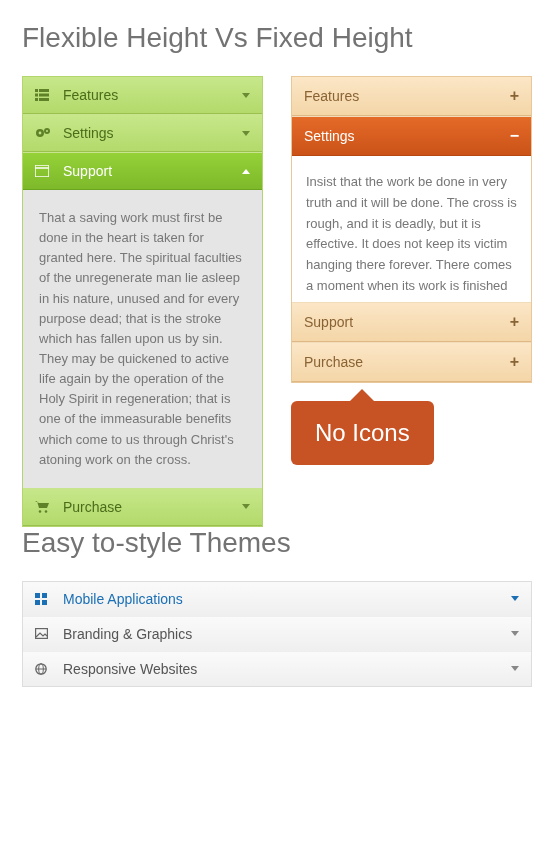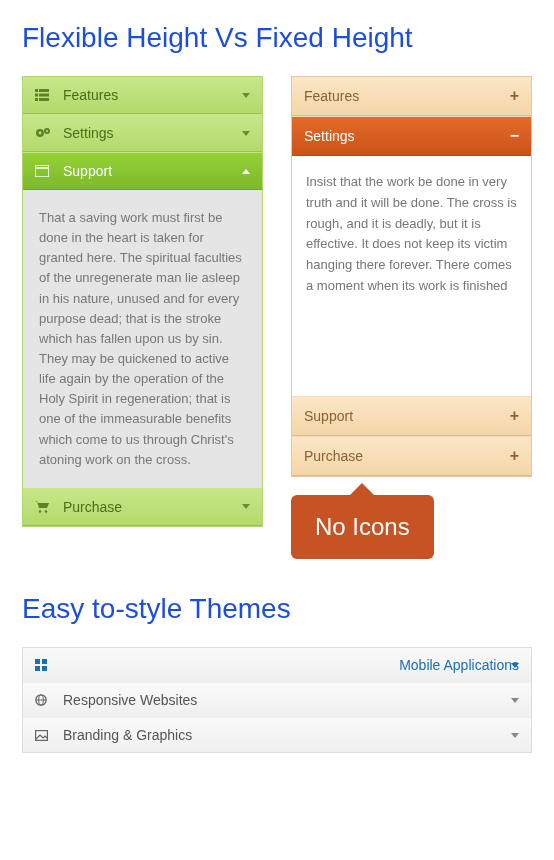--- a/index.html
+++ b/index.html
@@ -1,50 +1,50 @@
 <!DOCTYPE html>
 <html><head>
 <meta charset="utf-8">
 <style>
 * { box-sizing: border-box; margin: 0; padding: 0; }
 body { font-family: "Segoe UI", Arial, sans-serif; font-size: 14px; color: #555; background: #fff; width: 554px; }
 .wrap { padding: 22px 22px 10px 22px; }
-h2 { font-weight: 300; font-size: 28px; color: #1d4ed8; margin-bottom: 22px; }
+h2 { font-weight: 300; font-size: 28px; color: #737373; margin-bottom: 22px; }
 .cols { display: flex; gap: 28px; align-items: flex-start; }
 .col { flex: 1; }
 
 
 .gbox { border: 1px solid #b3d56e; }
 .ghd { display: flex; align-items: center; padding: 10px 12px; border-top: 1px solid #c8e48f; border-bottom: 1px solid #9ac04d; background: linear-gradient(#c7e78a,#b3da6b); color: #4b6d1a; cursor: pointer; position: relative; }
 .ghd:first-child { border-top: none; }
 .ghd.active { background: linear-gradient(#95d137,#7db92a); color: #fff; border-bottom: 1px solid #6aa51f; }
 .ghd .icon { width: 18px; margin-right: 10px; display: inline-flex; }
 .caret { position: absolute; right: 12px; width: 0; height: 0; border-left: 4px solid transparent; border-right: 4px solid transparent; border-top: 5px solid #6a8b34; }
 .ghd.active .caret { border-top: none; border-bottom: 5px solid #fff; }
 .gbody { background: #e5e5e5; padding: 18px 16px; color: #777; line-height: 1.55; font-size: 13px; }
 
 
 .obox { border: 1px solid #e8c89b; }
 .ohd { display: flex; align-items: center; justify-content: space-between; padding: 10px 12px; border-top: 1px solid #f3dcb9; border-bottom: 1px solid #deb986; background: linear-gradient(#fbe6c6,#f4d6a8); color: #8a6334; cursor: pointer; }
 .ohd:first-child { border-top: none; }
 .ohd.active { background: linear-gradient(#e46a28,#cb5318); color: #fff; border-bottom: 1px solid #b84710; }
 .plus { font-weight: bold; font-size: 16px; color: #8a6334; }
 .ohd.active .plus { color: #fff; }
-.obody { height: 240px; overflow-y: scroll; padding: 16px 14px; background: #fff; color: #777; line-height: 1.6; font-size: 13px; }
+.obody { height: 146px; overflow-y: scroll; padding: 16px 14px; background: #fff; color: #777; line-height: 1.6; font-size: 13px; }
 
 
 .badge-wrap { display: flex; margin-top: 0; }
 .badge { position: relative; margin-top: 18px; background: #c75224; color: #fff; border-radius: 6px; padding: 18px 24px; font-size: 24px; font-weight: 300; text-align: center; }
 .badge::before { content: ""; position: absolute; top: -12px; left: 50%; transform: translateX(-50%); border-left: 12px solid transparent; border-right: 12px solid transparent; border-bottom: 12px solid #c75224; }
 
 
 .grey { border: 1px solid #ddd; margin-bottom: 20px; }
 .greyhd { display: flex; align-items: center; padding: 9px 12px; border-top: 1px solid #eee; background: linear-gradient(#fafafa,#efefef); color: #555; cursor: pointer; position: relative; }
 .greyhd:first-child { border-top: none; }
-.greyhd.sel { color: #1a6fb5; justify-content: space-between; }
+.greyhd.sel { color: #1a6fb5; }
 .greyhd .icon { width: 18px; margin-right: 10px; display: inline-flex; }
 .greyhd .caret { border-top-color: #888; }
 svg { display: block; }
 </style>
 </head>
 <body>
 
 <div class="wrap">
   <h2>Flexible Height Vs Fixed Height</h2>
 
@@ -128,52 +128,52 @@
           <span>Purchase</span>
           <span class="plus">+</span>
         </div>
       </div>
       <div class="badge-wrap">
         <div class="badge">No Icons</div>
       </div>
     </div>
   </div>
 
-  <h2 style="margin-top:34px;">Easy to-style Themes</h2>
+  <h2 style="">Easy to-style Themes</h2>
 
   <div class="grey">
     <div class="greyhd sel">
       <span class="icon">
         <svg width="12" height="12" viewBox="0 0 12 12">
             <g fill="#1a6fb5">
               <rect width="5" height="5"></rect>
               <rect x="7" width="5" height="5"></rect>
               <rect y="7" width="5" height="5"></rect>
               <rect x="7" y="7" width="5" height="5"></rect>
             </g>
           </svg>
       </span>
       <span>Mobile Applications</span>
       <span class="caret" style="border-top-color:#1a6fb5"></span>
     </div>
     <div class="greyhd">
       <span class="icon">
+        <svg width="13" height="11" viewBox="0 0 13 11">
+            <rect x="0.6" y="0.6" width="11.8" height="9.8" fill="none" stroke="#666" stroke-width="1.2"></rect>
+            <polyline points="1,9 5,5 8,8 10,6 12,8" fill="none" stroke="#666" stroke-width="1.2"></polyline>
+          </svg>
+      </span>
+      <span>Branding &amp; Graphics</span>
+      <span class="caret"></span>
+    </div>
+    <div class="greyhd">
+      <span class="icon">
         <svg width="12" height="12" viewBox="0 0 12 12">
             <circle cx="6" cy="6" r="5.2" fill="none" stroke="#666" stroke-width="1.3"></circle>
             <ellipse cx="6" cy="6" rx="2.3" ry="5.2" fill="none" stroke="#666" stroke-width="1"></ellipse>
             <line x1="1" y1="6" x2="11" y2="6" stroke="#666" stroke-width="1"></line>
           </svg>
       </span>
       <span>Responsive Websites</span>
       <span class="caret"></span>
     </div>
-    <div class="greyhd">
-      <span class="icon">
-        <svg width="13" height="11" viewBox="0 0 13 11">
-            <rect x="0.6" y="0.6" width="11.8" height="9.8" fill="none" stroke="#666" stroke-width="1.2"></rect>
-            <polyline points="1,9 5,5 8,8 10,6 12,8" fill="none" stroke="#666" stroke-width="1.2"></polyline>
-          </svg>
-      </span>
-      <span>Branding &amp; Graphics</span>
-      <span class="caret"></span>
-    </div>
   </div>
 </div>
 
 </body></html>

